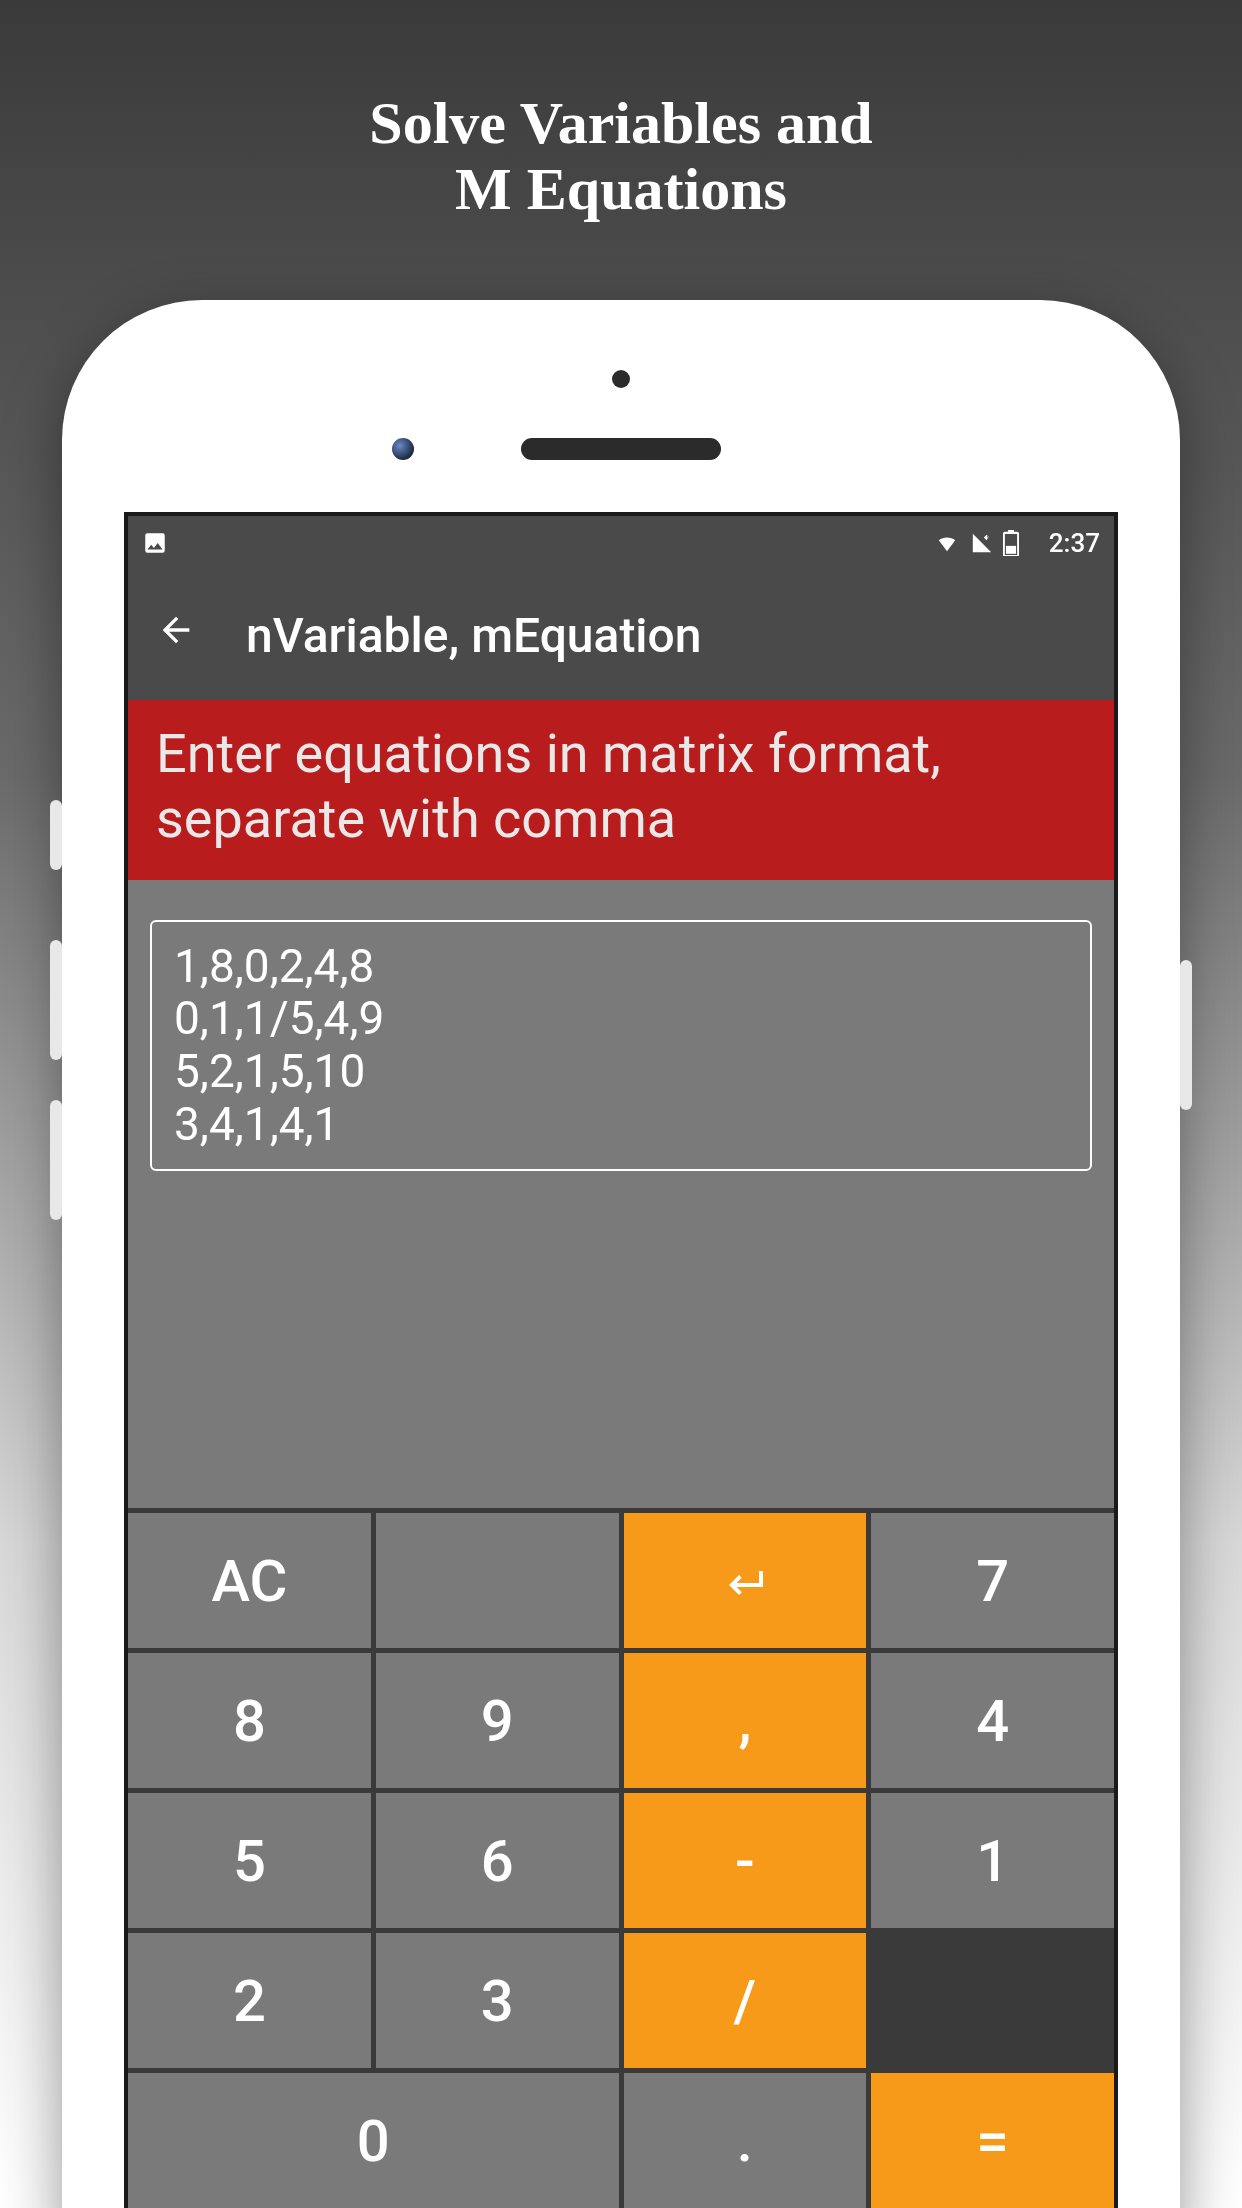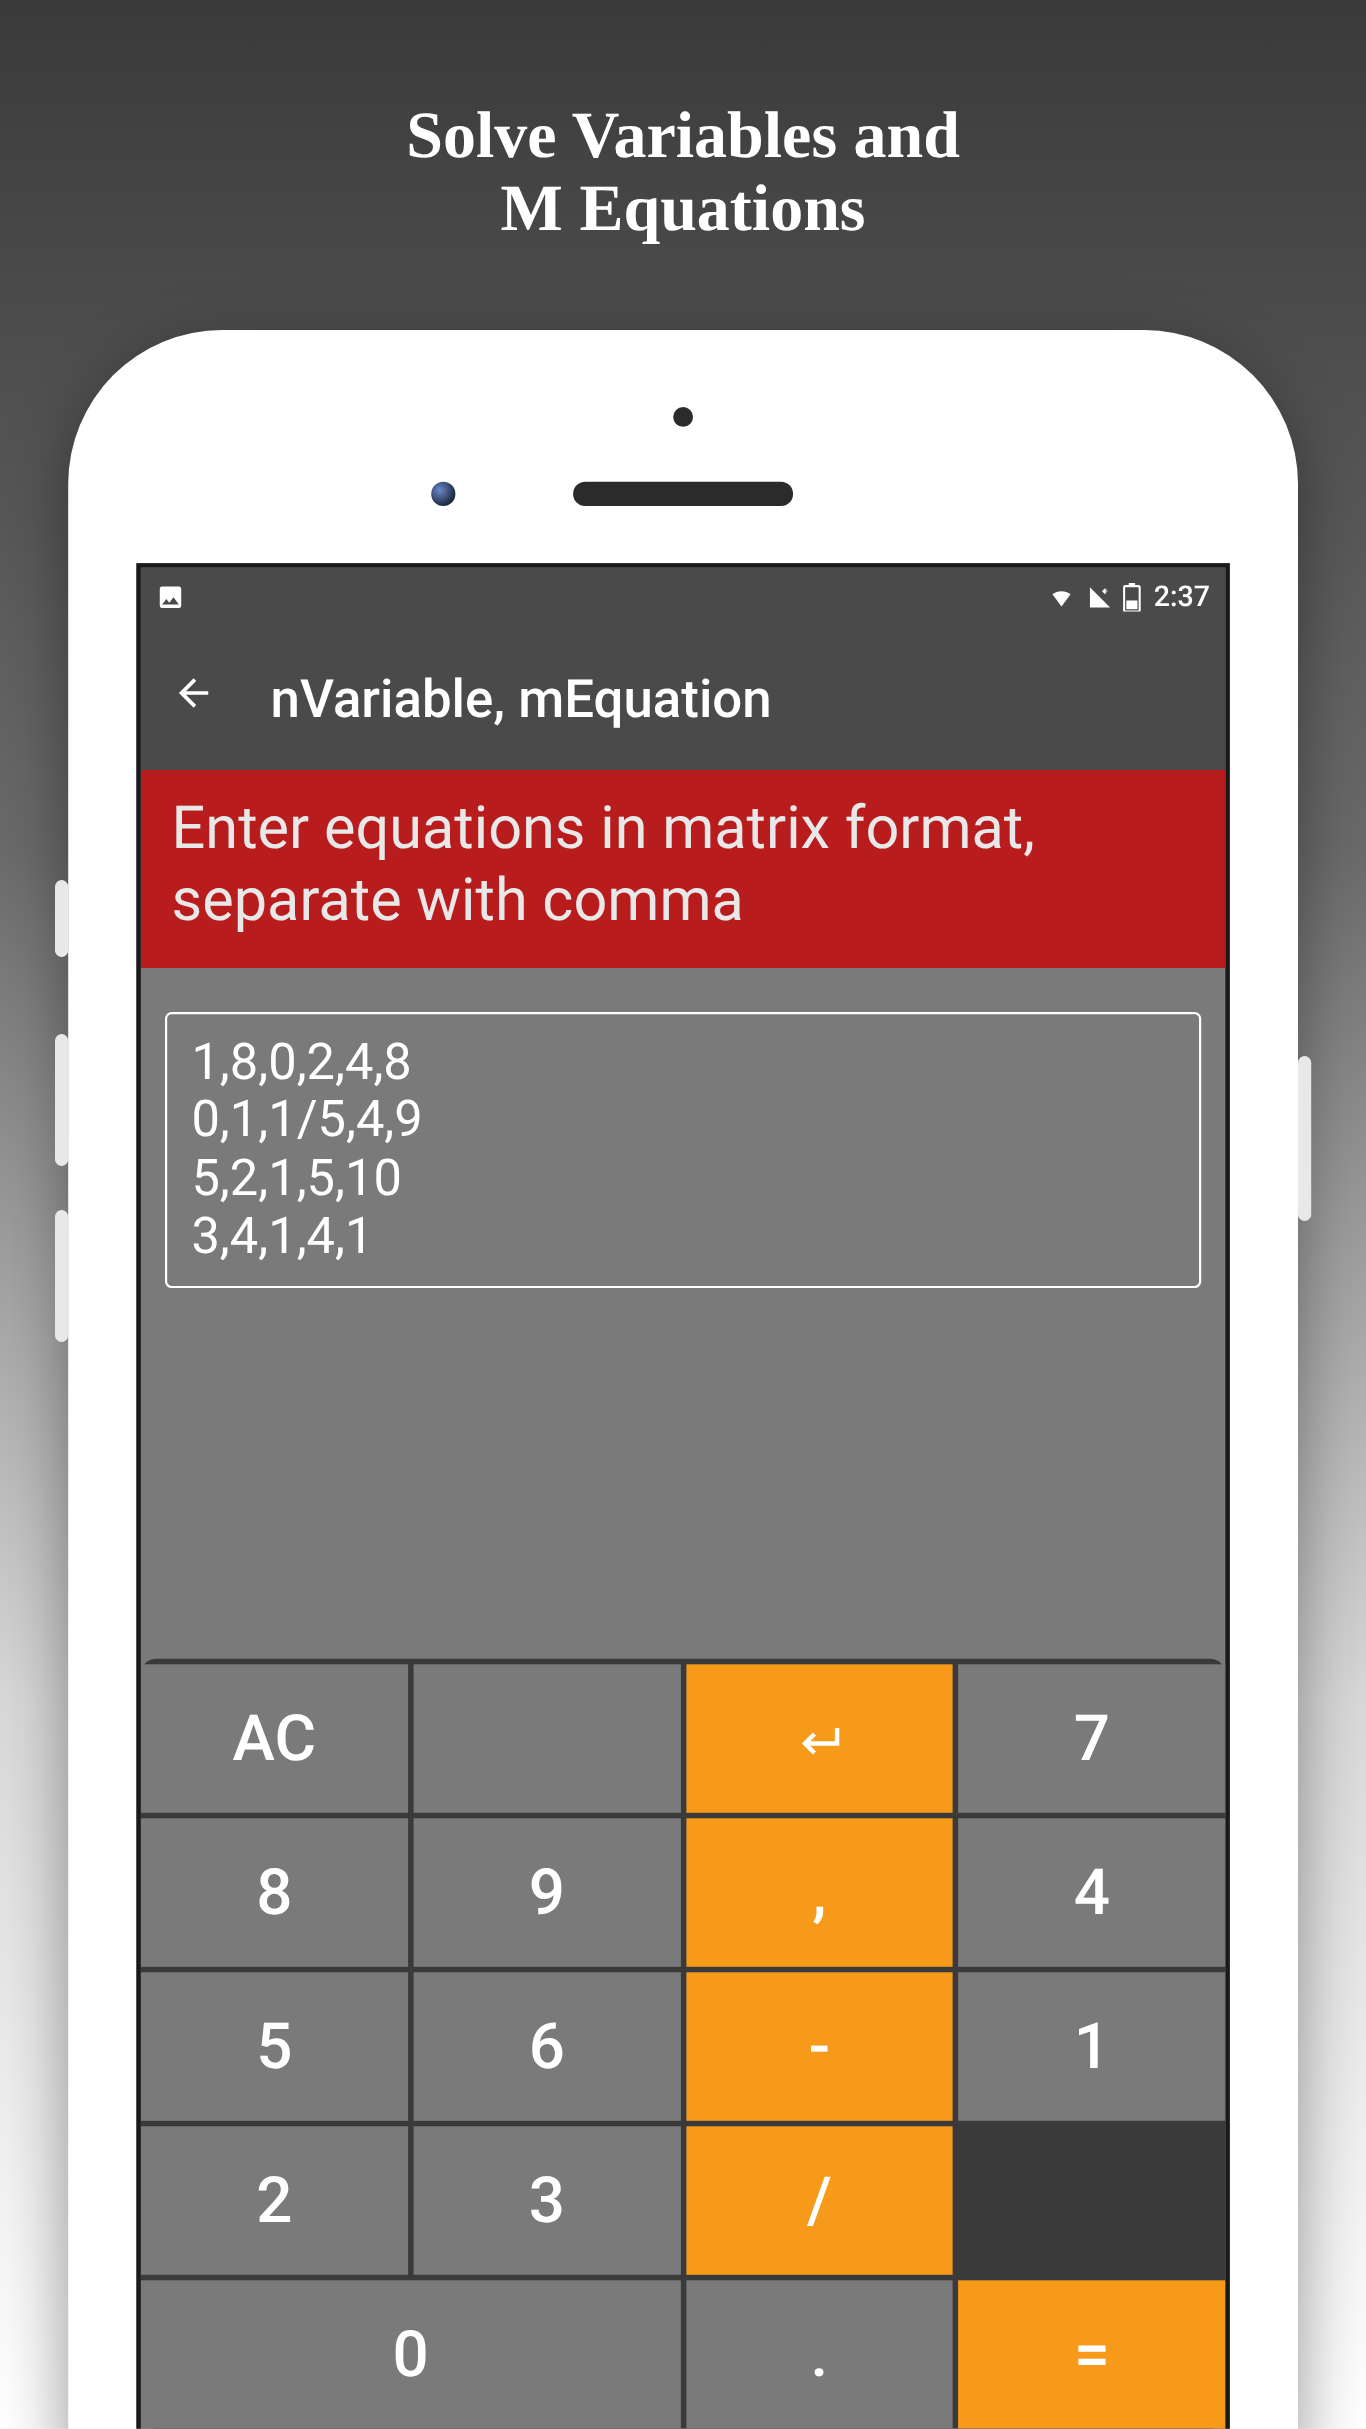--- a/index.html
+++ b/index.html
@@ -84,21 +84,21 @@
     background: #4a4a4a;
     display: flex;
     align-items: center;
     padding: 0 14px;
     color: #fff;
     font-size: 26px;
     justify-content: space-between;
   }
   .status-left { display:flex; gap:8px; align-items:center; }
   .status-right { display:flex; gap:8px; align-items:center; }
-  .status-right .clock { font-weight: 500; margin-left: 4px; }
+  .status-right .clock { font-weight: 500; margin-left: 22px; }
   .app-bar {
     height: 130px;
     background: #4a4a4a;
     display: flex;
     align-items: center;
     padding: 0 28px;
     gap: 50px;
   }
   .back-arrow {
     color: #fff;
@@ -132,21 +132,20 @@
     position: absolute;
     bottom: 0;
     left: 0;
     right: 0;
     display: grid;
     grid-template-columns: repeat(4, 1fr);
     grid-auto-rows: 135px;
     gap: 5px;
     background: #3a3a3a;
     padding-top: 5px;
-    border-radius: 14px;
   }
   .key {
     background: #7a7a7a;
     display: flex;
     align-items: center;
     justify-content: center;
     color: #fff;
     font-size: 58px;
     font-weight: 500;
     cursor: pointer;

